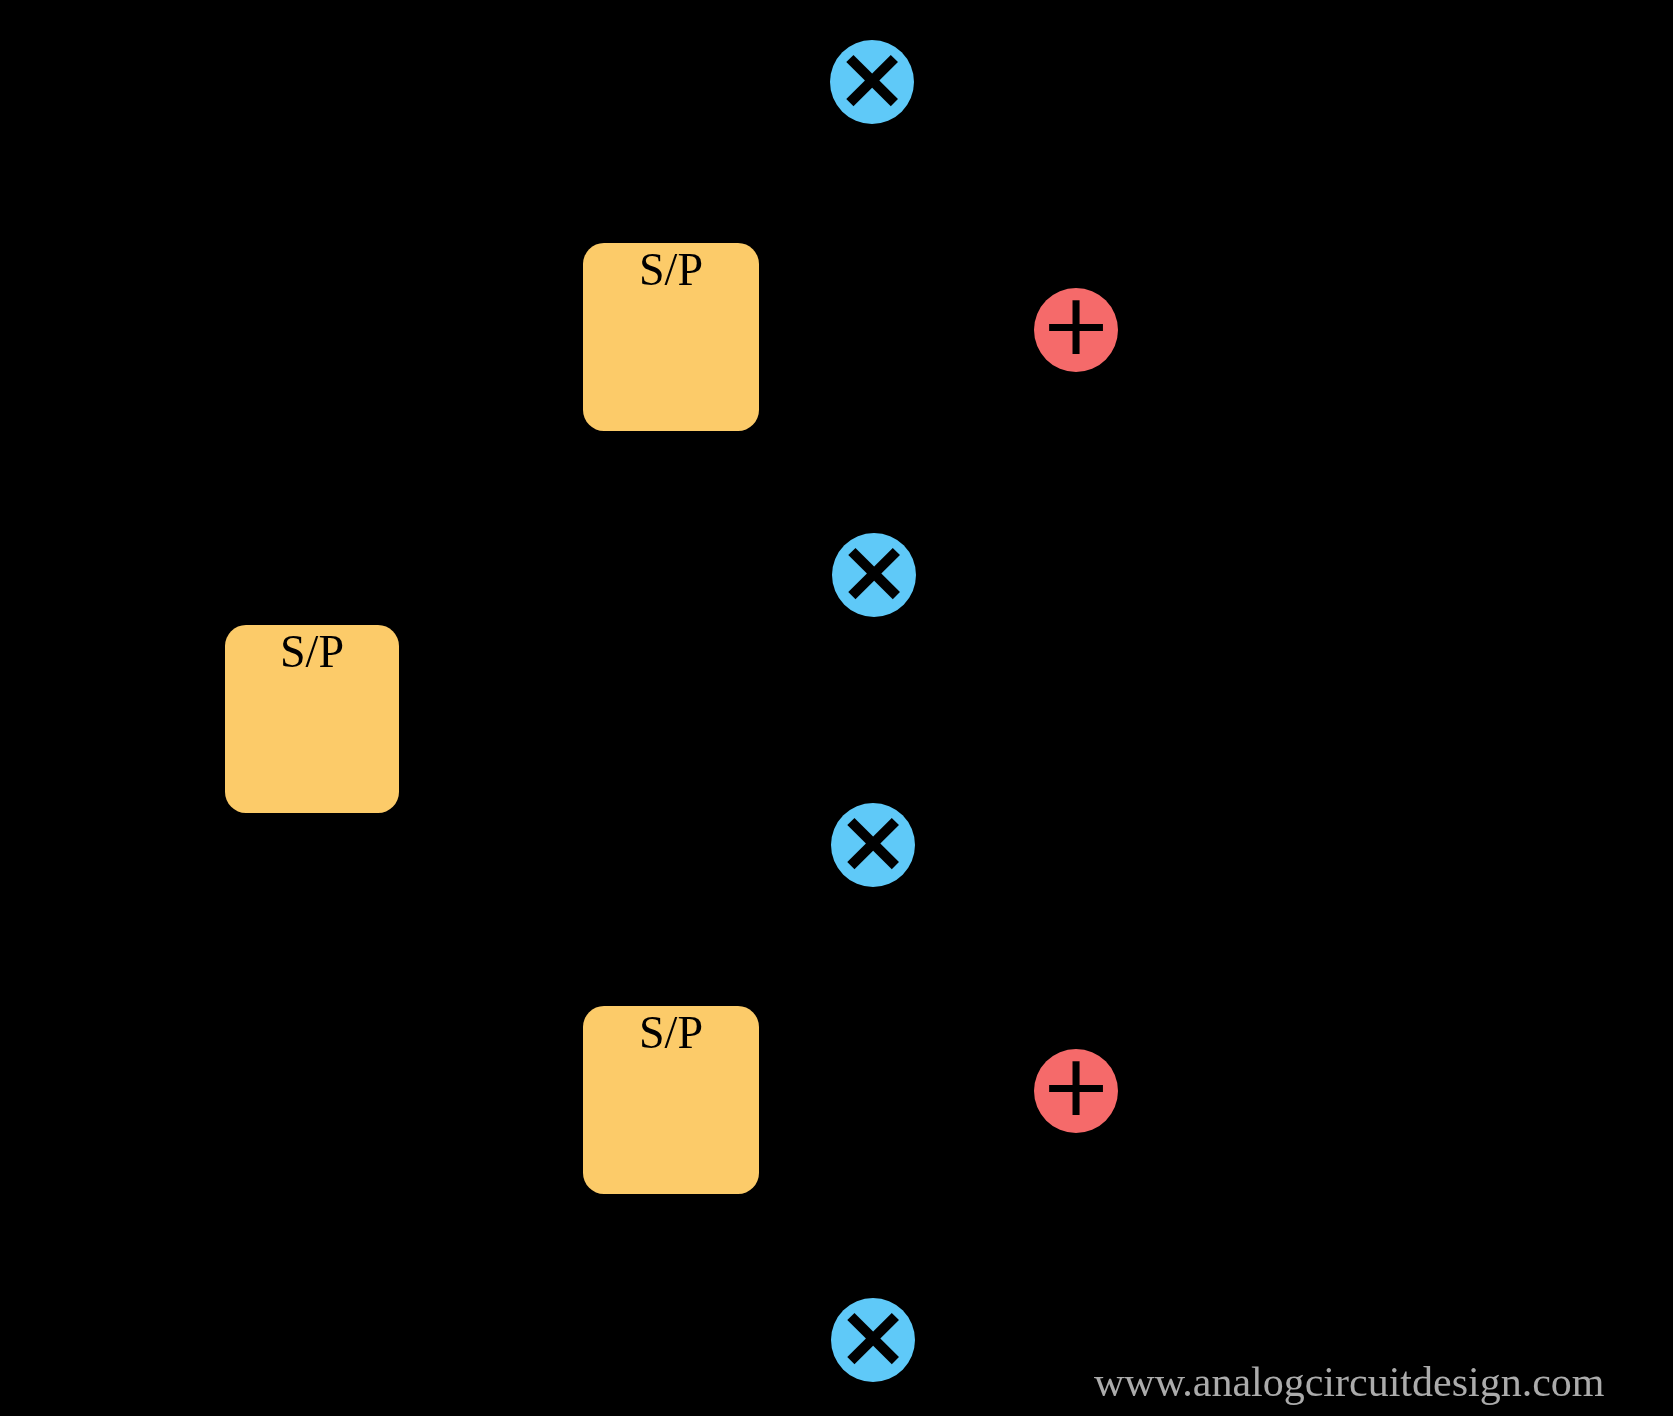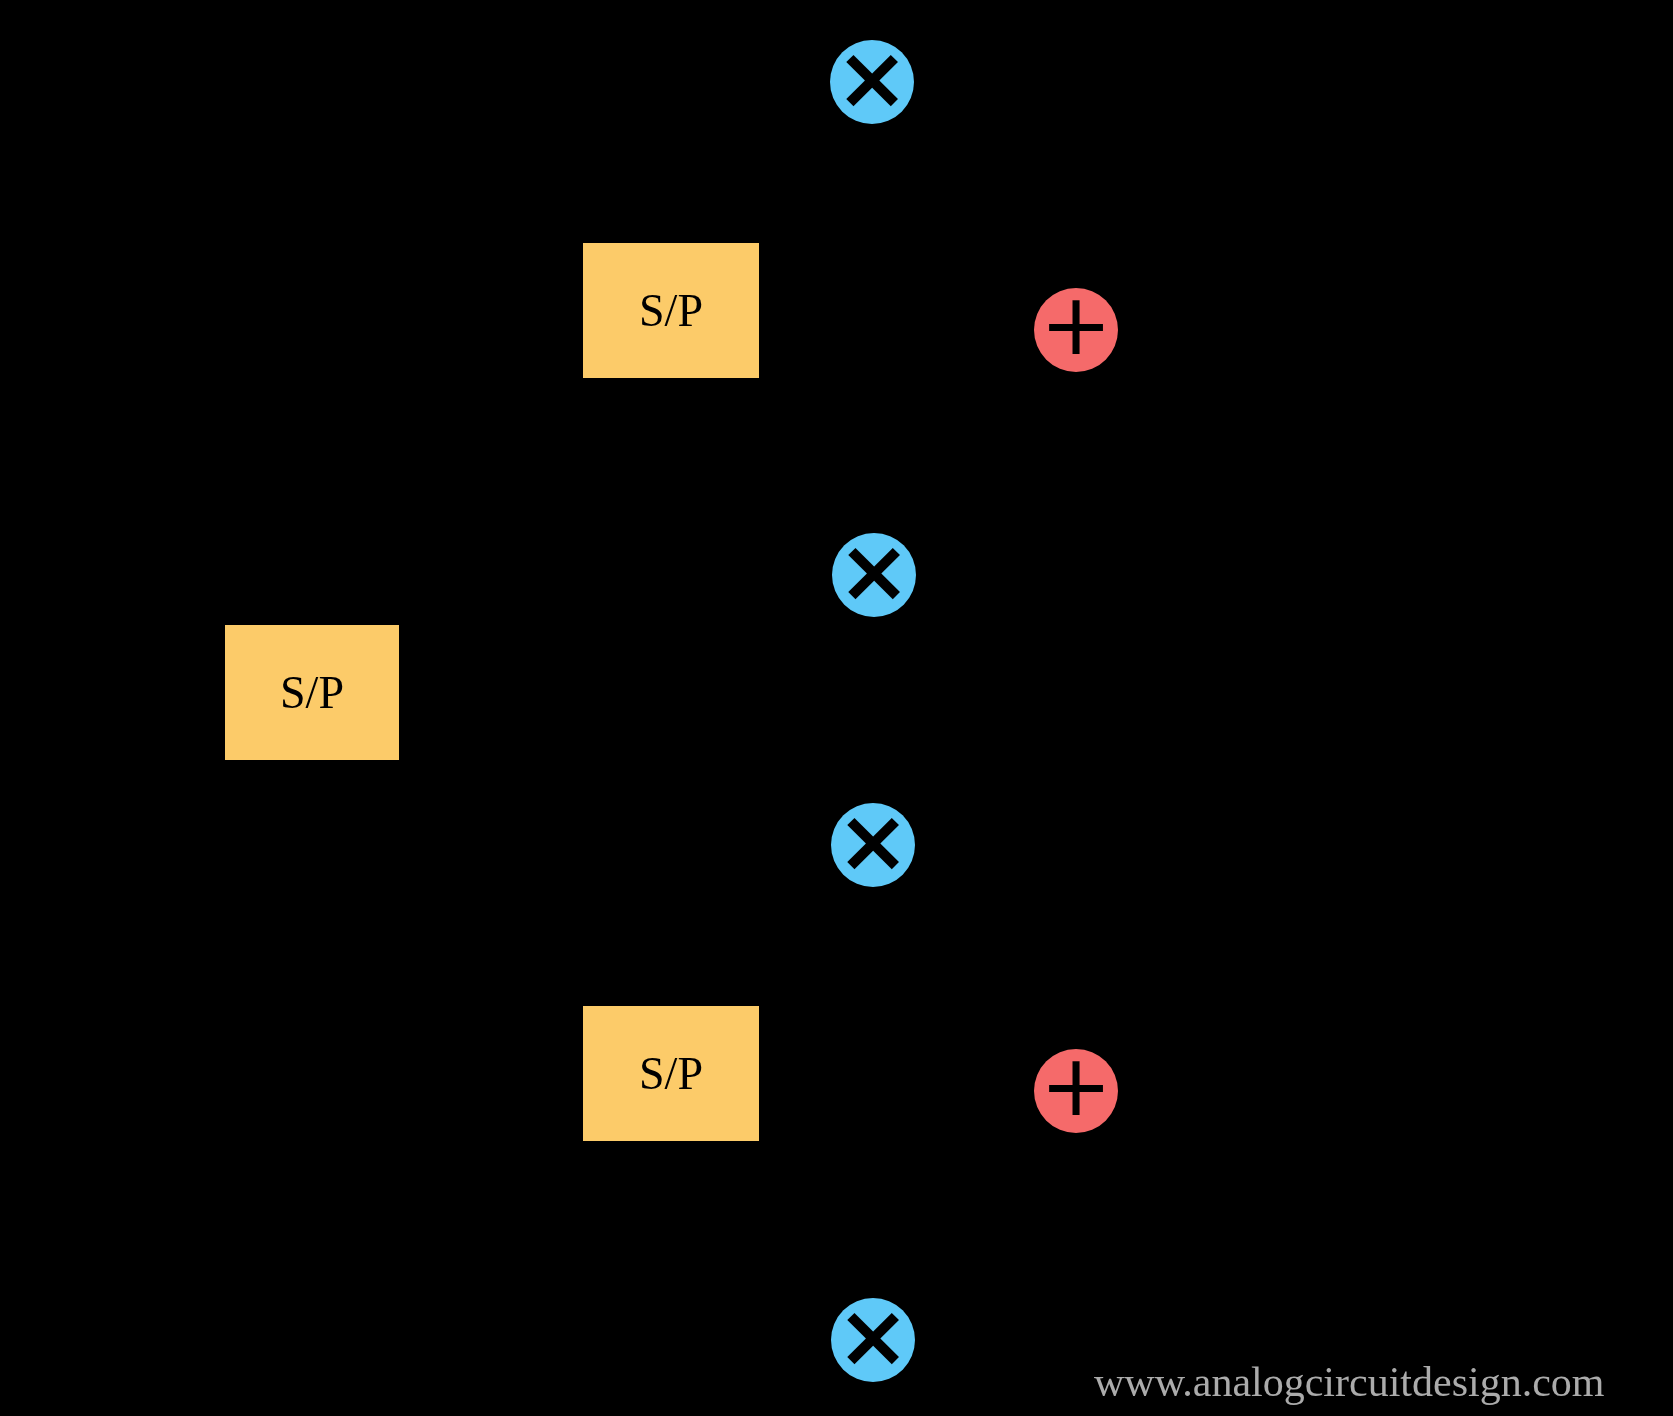--- a/index.html
+++ b/index.html
@@ -17,25 +17,25 @@
   .stage {
     position: relative;
     width: 1673px;
     height: 1416px;
     background: var(--background);
   }
 
   .sp-block {
     position: absolute;
     width: 175px;
-    height: 135px;
+    height: 188px;
     background: var(--block-fill);
     display: flex;
-    align-items: center;
     justify-content: center;
+    border-radius: 21px;
   }
   .sp-block .sp-label {
     font-family: "Liberation Serif", "DejaVu Serif", serif;
     font-size: 46px;
     color: var(--symbol-color);
   }
 
   .op-node {
     position: absolute;
     width: 84px;

